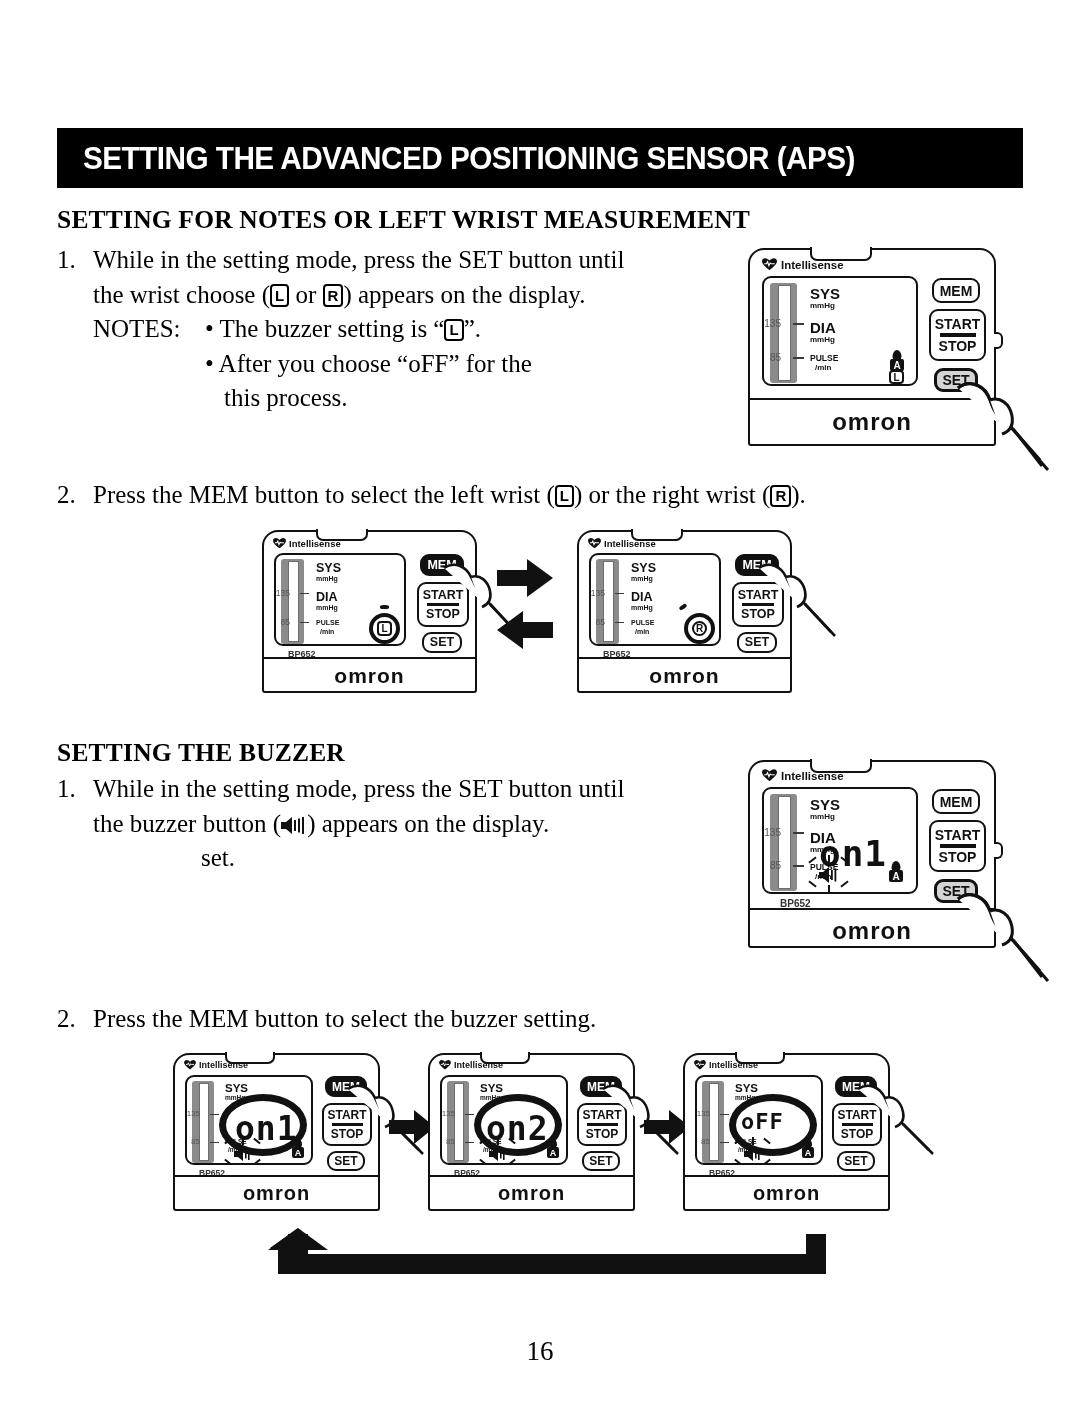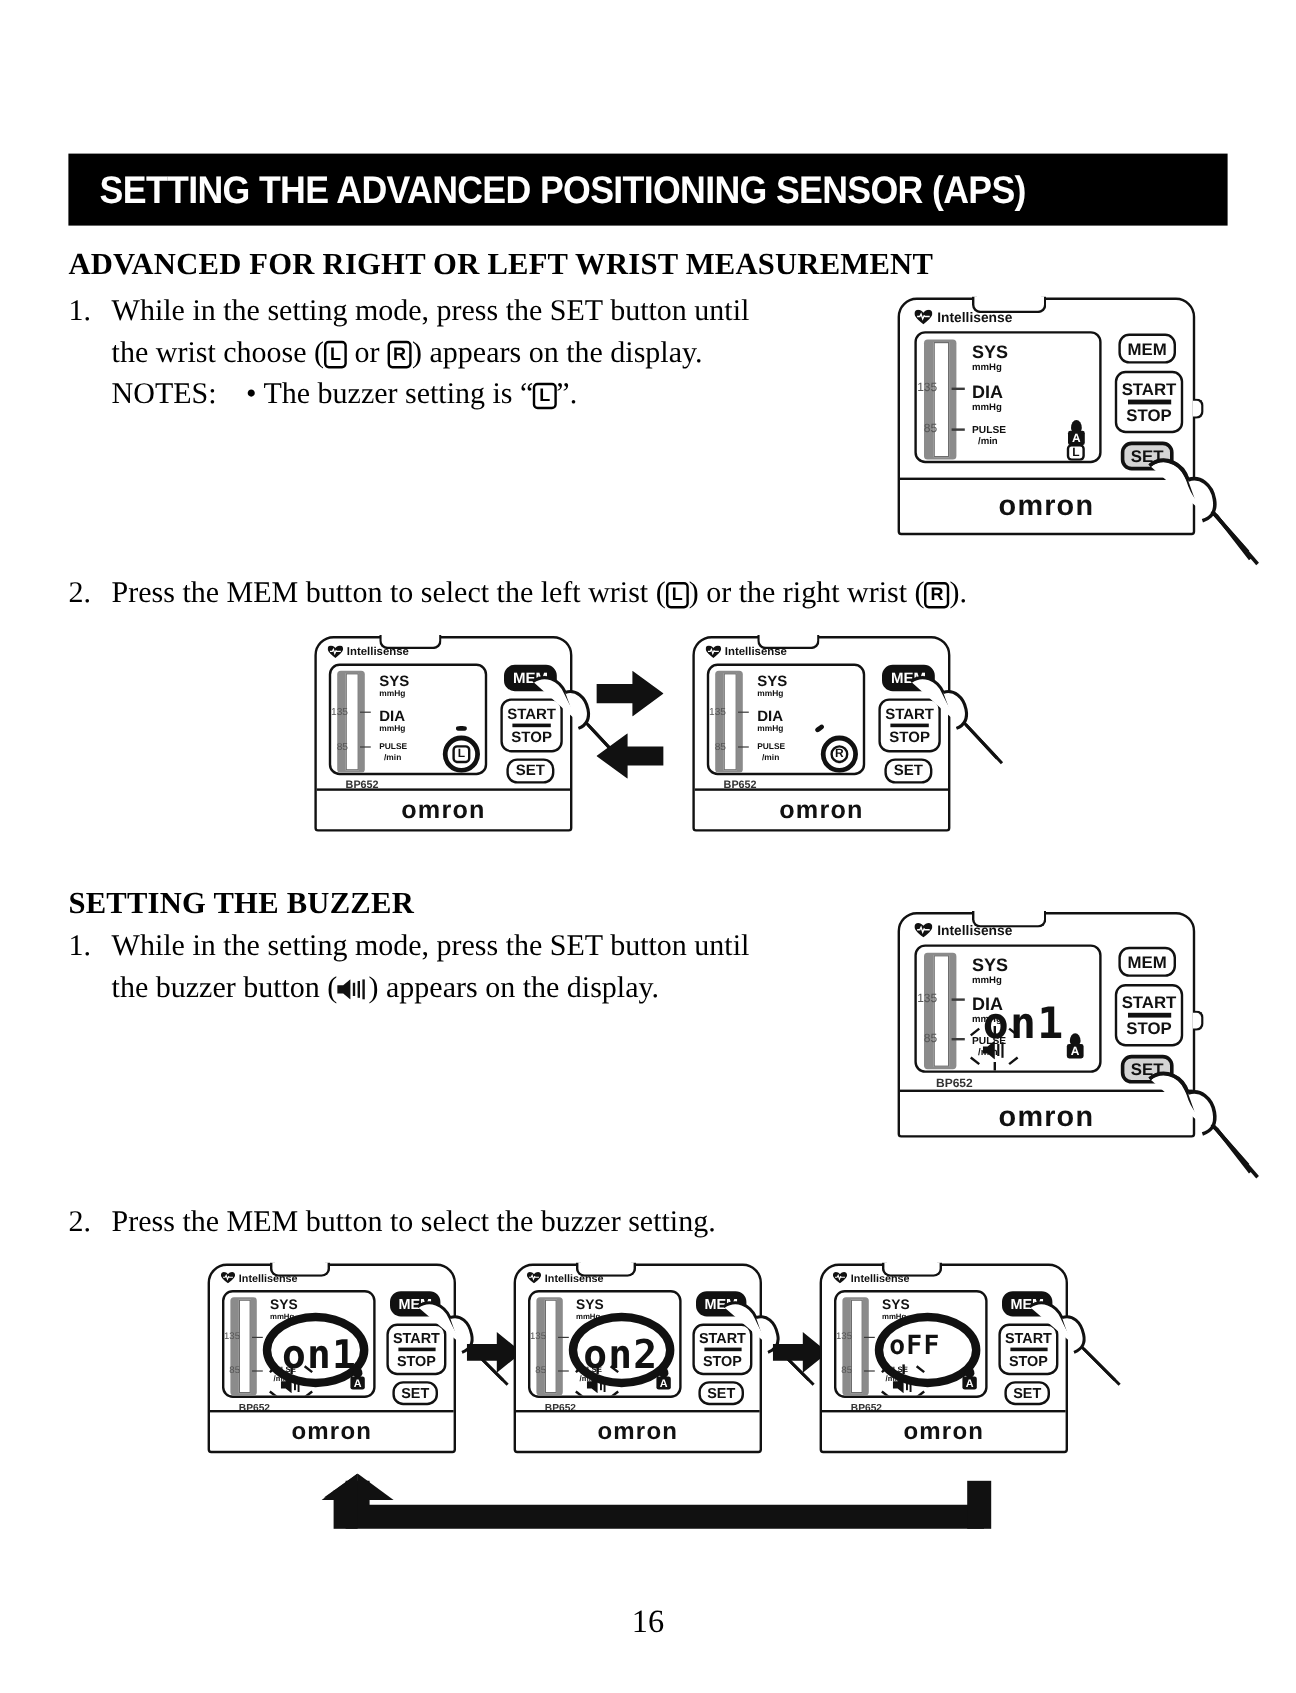--- a/index.html
+++ b/index.html
@@ -136,32 +136,34 @@
     font-size:27px; font-family:"Liberation Serif", serif;
   }
 </style>
 </head>
 <body>
 
 <div class="banner">
   <div class="banner-text">SETTING THE ADVANCED POSITIONING SENSOR (APS)</div>
 </div>
 
-<div class="sec-head" style="left:57px; top:205px;">ADVANCED FOR RIGHT OR LEFT WRIST MEASUREMENT</div>
+<div class="sec-head" style="left:57px; top:205px;">SETTING FOR NOTES OR LEFT WRIST MEASUREMENT</div>
 
 <div class="body-txt" style="left:57px; top:243px; width:690px;">
   <div>
     <span class="num">1.</span><span>While in the setting mode, press the SET button until</span>
   </div>
   <div class="ind1">
     <span>the wrist choose (</span><span class="glyph">L</span><span> or </span><span class="glyph">R</span><span>) appears on the display.</span>
   </div>
   <div class="ind1">
     <span style="display:inline-block;width:112px;">NOTES:</span><span>• The buzzer setting is “</span><span class="glyph">L</span><span>”.</span>
   </div>
+  <div class="ind1"><span style="display:inline-block;width:112px;"></span><span>• After you choose “oFF” for the</span></div>
+  <div class="ind1"><span style="display:inline-block;width:131px;"></span><span>this process.</span></div>
 </div>
 
 <div class="body-txt" style="left:57px; top:478px; width:960px;">
   <div>
     <span class="num">2.</span><span>Press the MEM button to select the left wrist (</span><span class="glyph">L</span><span>) or the right wrist (</span><span class="glyph">R</span><span>).</span>
   </div>
 </div>
 
 <div class="dev" id="dev1" style="left:748px; top:248px; width:248px; height:198px;">
   <div class="dev-body"></div>
@@ -316,20 +318,21 @@
   <div class="ind1">
     <span>the buzzer button (</span><span class="buzz-glyph">
       <svg width="26" height="17" viewBox="0 0 26 17">
         <path d="M0 5 L5 5 L11 0 L11 17 L5 12 L0 12 Z" fill="#111"></path>
         <rect x="13" y="3" width="2" height="11" fill="#111"></rect>
         <rect x="17" y="1.5" width="2" height="14" fill="#111"></rect>
         <rect x="21" y="0" width="2" height="17" fill="#111"></rect>
       </svg>
     </span><span>) appears on the display.</span>
   </div>
+  <div class="ind1"><span style="display:inline-block; width:108px;"></span><span>set.</span></div>
 </div>
 
 <div class="dev" id="dev4" style="left:748px; top:760px; width:248px; height:188px;">
   <div class="dev-body"></div>
   <div class="dev-notch" style="left:62px; top:-1px; width:62px; height:14px;"></div>
   <div class="intelli" style="left:14px; top:9px; font-size:11.5px;">
     <svg width="15" height="13" viewBox="0 0 20 17" style="margin-right:4px;">
       <path d="M10 16 C2 10 0 6.5 0 4.2 C0 1.6 2 0 4.2 0 C6.2 0 8.6 1.2 10 3.2 C11.4 1.2 13.8 0 15.8 0 C18 0 20 1.6 20 4.2 C20 6.5 18 10 10 16 Z" fill="#111"></path>
       <path d="M3 7.5 L6 7.5 L7.4 4.8 L9.2 10.2 L10.8 6.6 L12 7.5 L17 7.5" stroke="#fff" stroke-width="1.5" fill="none"></path>
     </svg>

